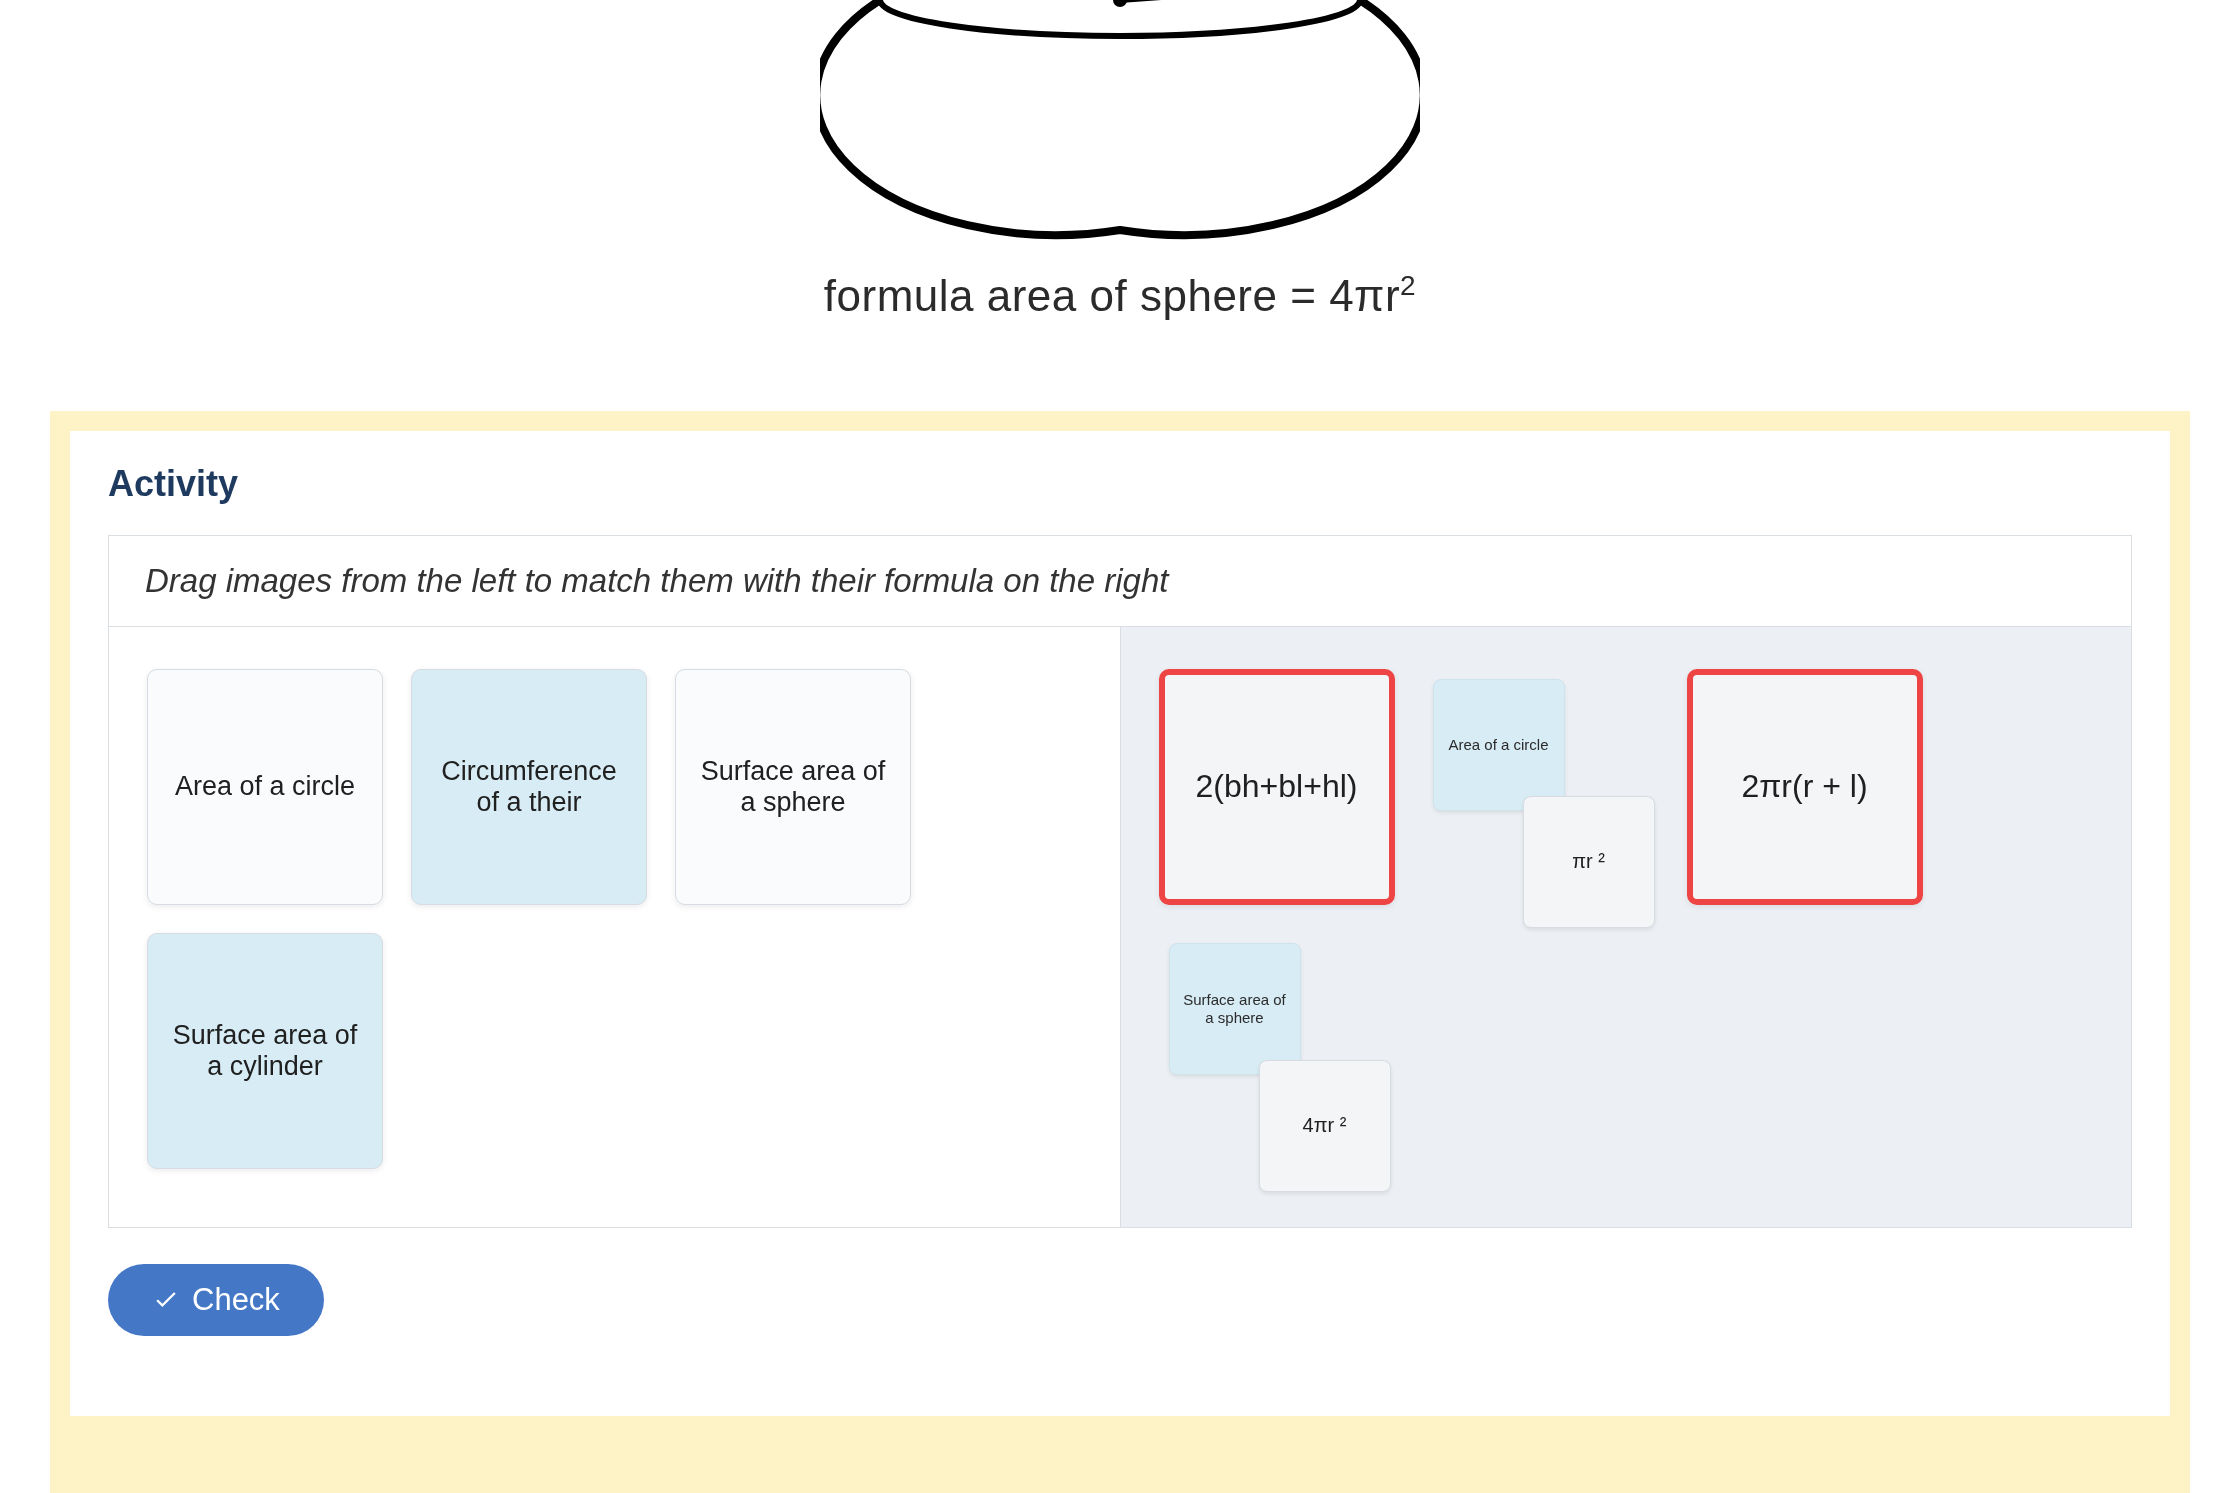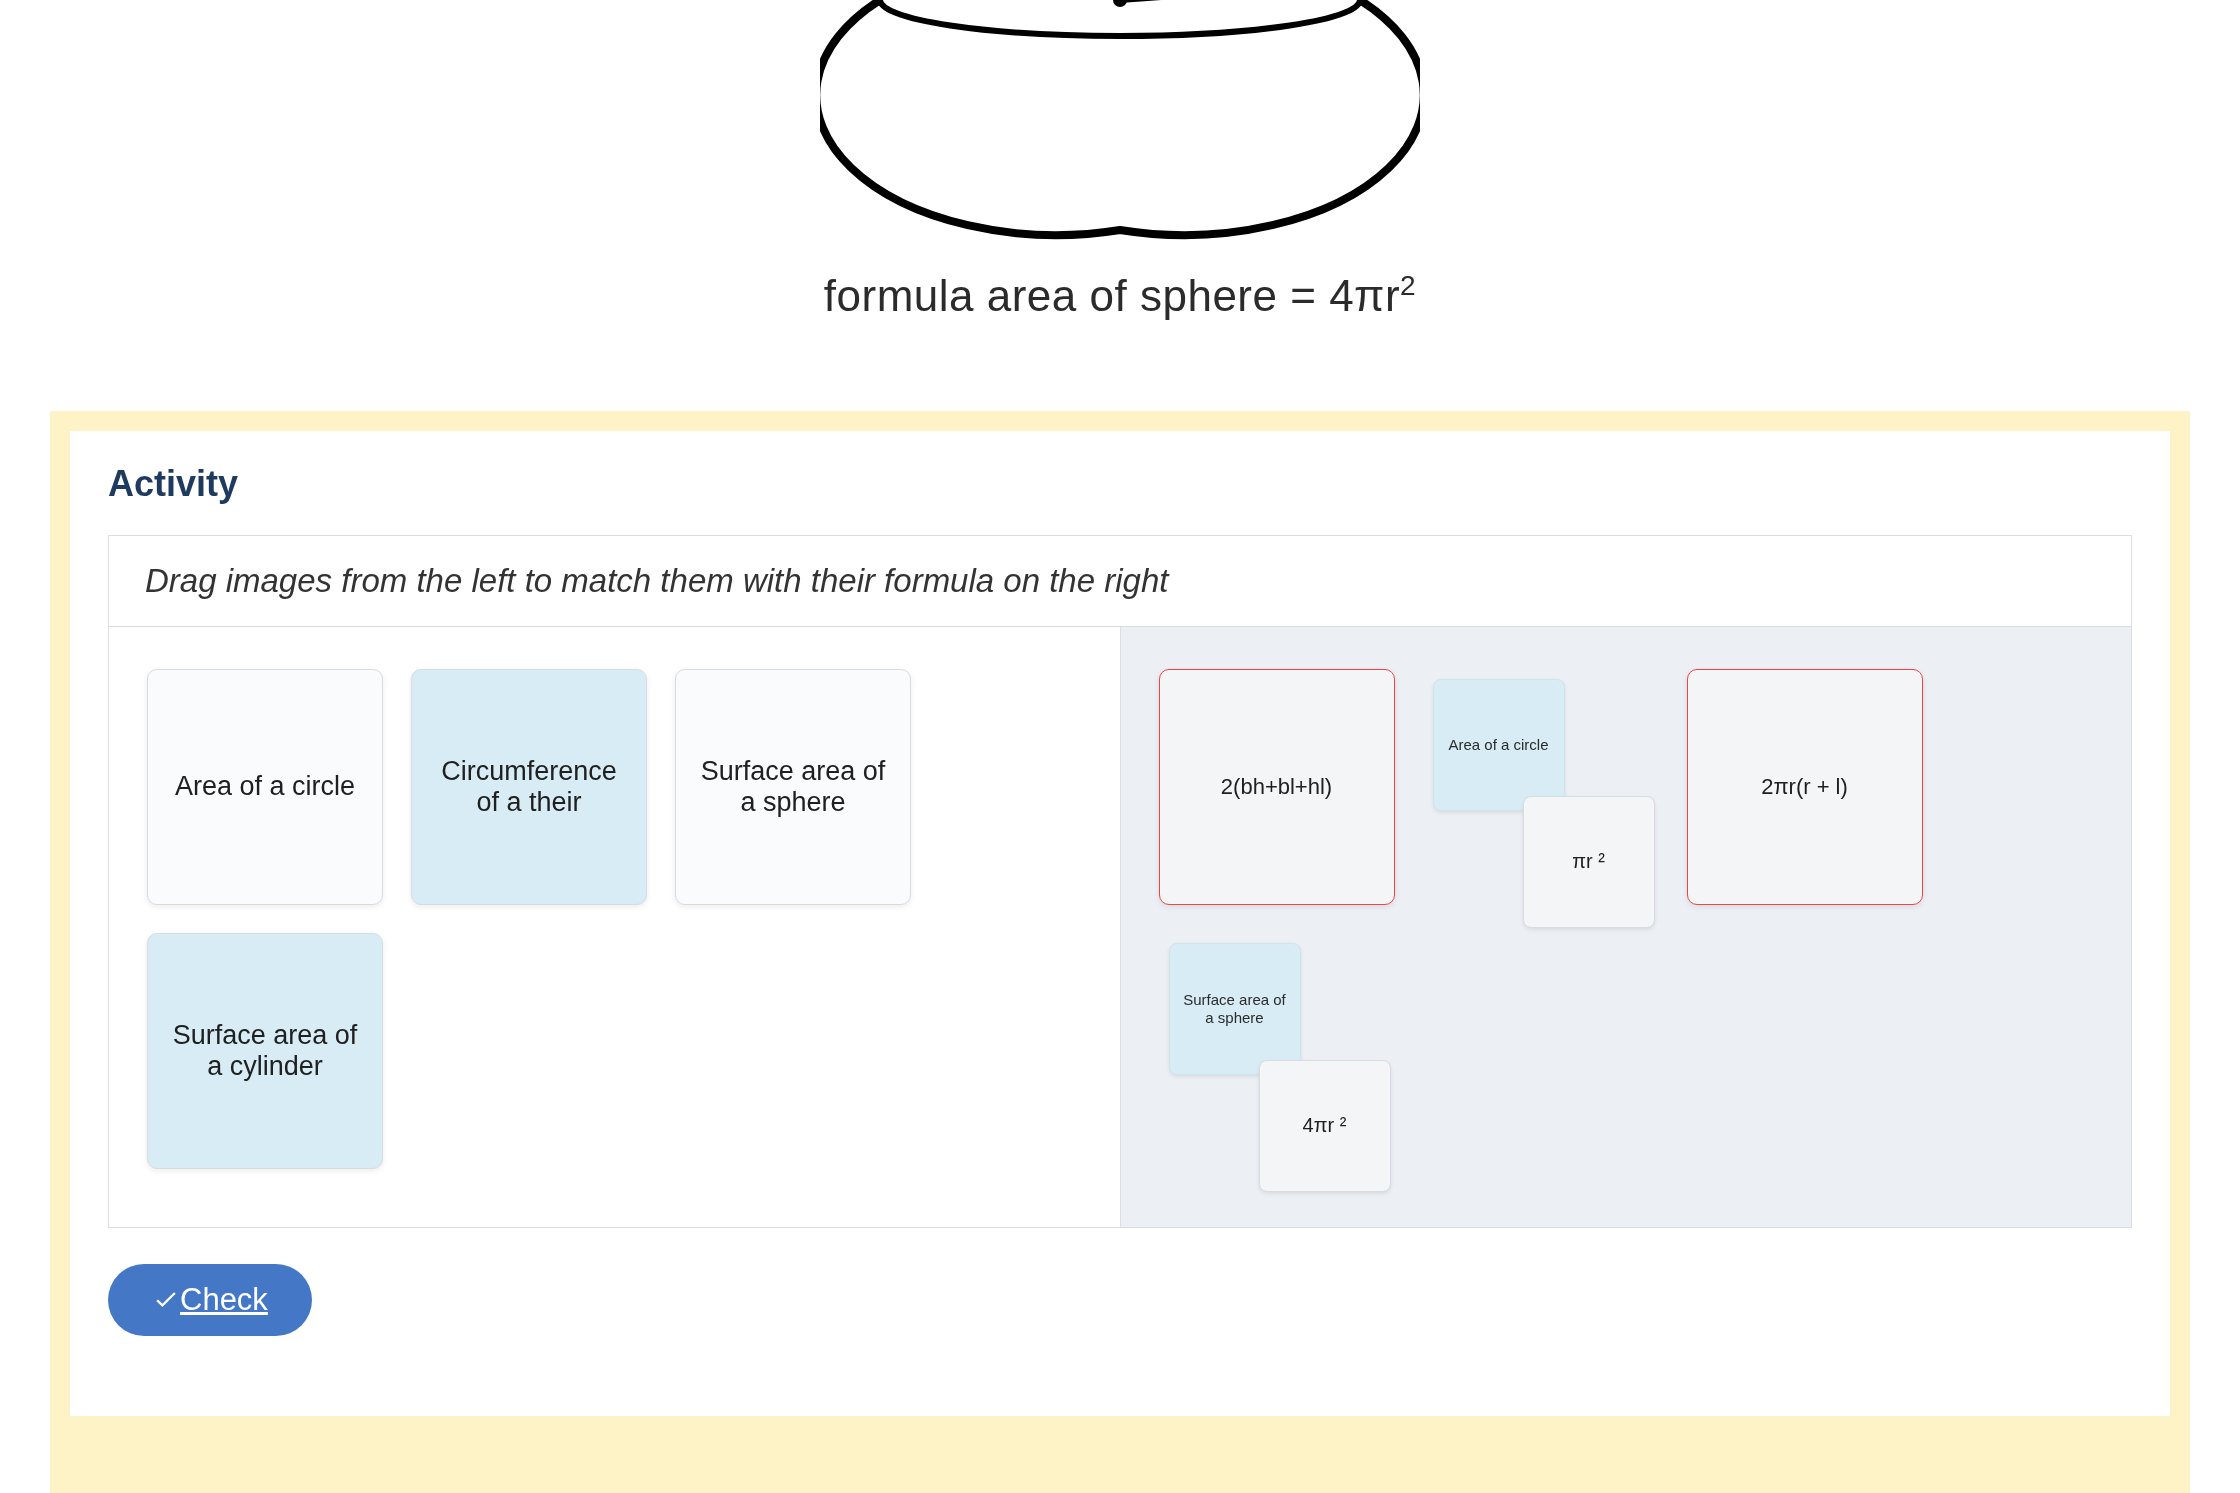--- a/index.html
+++ b/index.html
@@ -100,28 +100,28 @@
   }
   .drag-card.blue {
     background: #d7ecf4;
     font-size: 27px;
     color: #202020;
   }
   .drop-card {
     width: 236px;
     height: 236px;
     border-radius: 10px;
-    border: 1px solid #ef4444;
+    border: 6px solid #ef4444;
     box-shadow: 0 2px 6px rgba(0,0,0,0.08);
     display: flex;
     align-items: center;
     justify-content: center;
     background: #f3f5f7;
     font-family: 'Comic Sans MS', cursive, sans-serif;
-    font-size: 22px;
+    font-size: 32px;
     color: #202020;
     text-align: center;
     padding: 18px;
   }
   .dropped-group {
     position: relative;
     width: 236px;
     height: 236px;
   }
   .mini-blue {
@@ -160,28 +160,28 @@
     font-family: 'Comic Sans MS', cursive, sans-serif;
     font-size: 20px;
     color: #202020;
     text-align: center;
     margin-top: 27px;
   }
   .check-btn {
     margin-top: 36px;
     display: inline-flex;
     align-items: center;
+    gap: 12px;
     background: #4478c6;
     color: #fff;
     font-size: 31px;
     border: none;
     border-radius: 40px;
     padding: 18px 44px;
     cursor: pointer;
-    text-decoration: underline;
   }
   .check-btn svg { width: 28px; height: 28px; fill: #fff; }
 </style>
 </head>
 <body>
 
 <div class="sphere-diagram-area">
   <div class="sphere-diagram">
     <svg viewBox="0 0 600 260" width="600" height="260">
 

